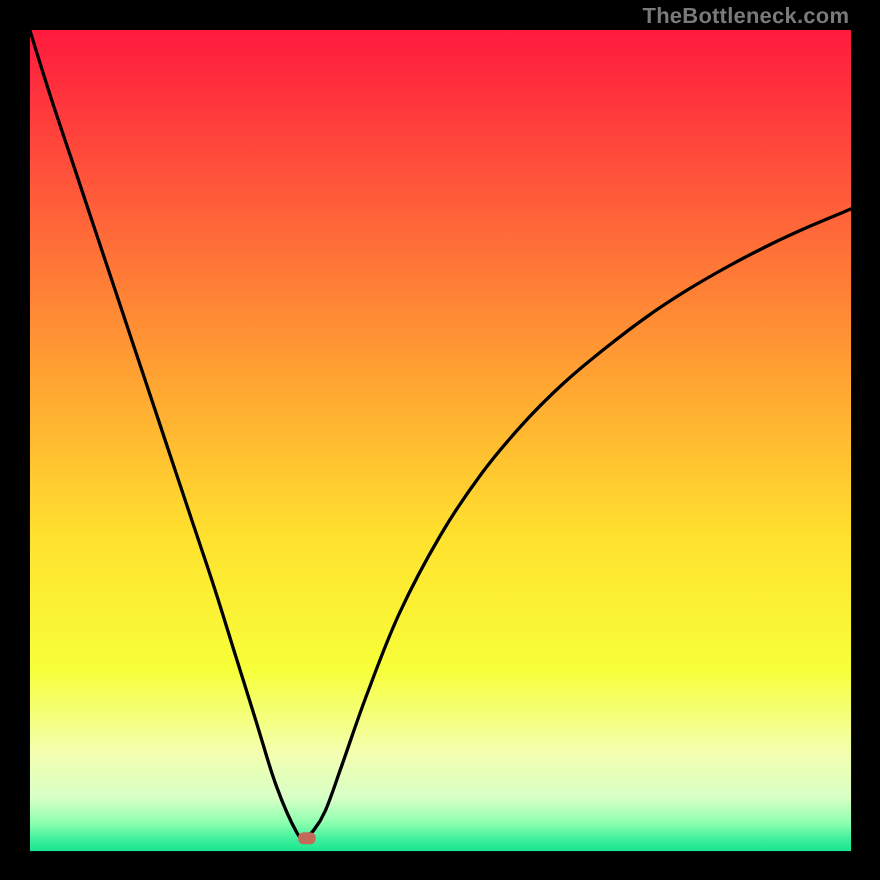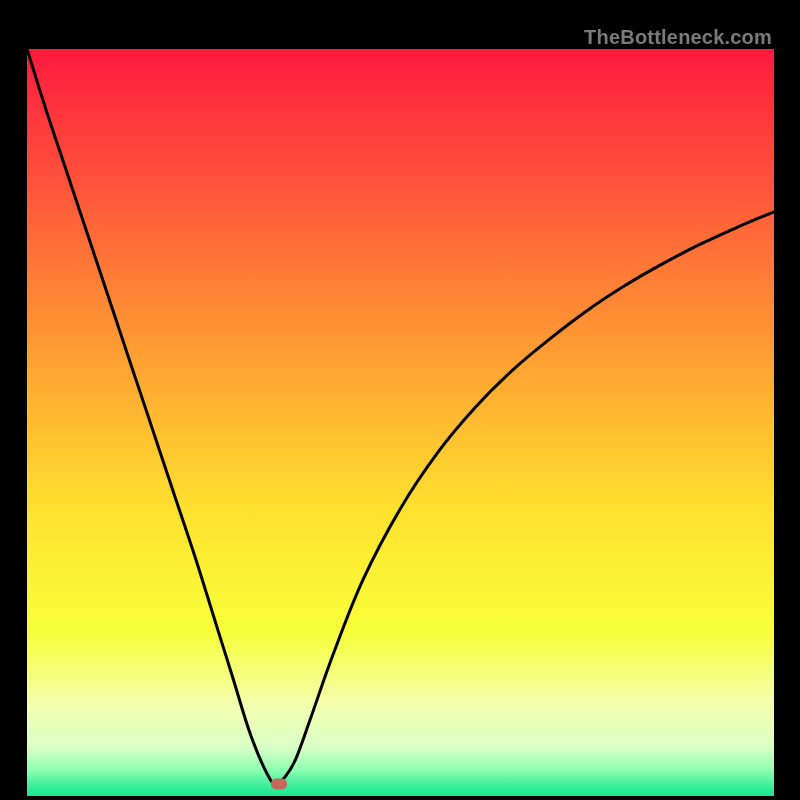--- a/index.html
+++ b/index.html
@@ -2,21 +2,20 @@
 <html><head>
 <meta charset="utf-8">
 <style>
   * { margin: 0; padding: 0; box-sizing: border-box; }
   html, body { width: 800px; height: 800px; overflow: hidden; background: #000; }
   .frame {
     width: 800px;
     height: 668px;
     background: #000;
     position: relative;
-    margin-top: 22px;
   }
   .plot {
     position: absolute;
     left: 27px;
     top: 27px;
     width: 747px;
     height: 747px;
     overflow: hidden;
   }
   .gradient {

